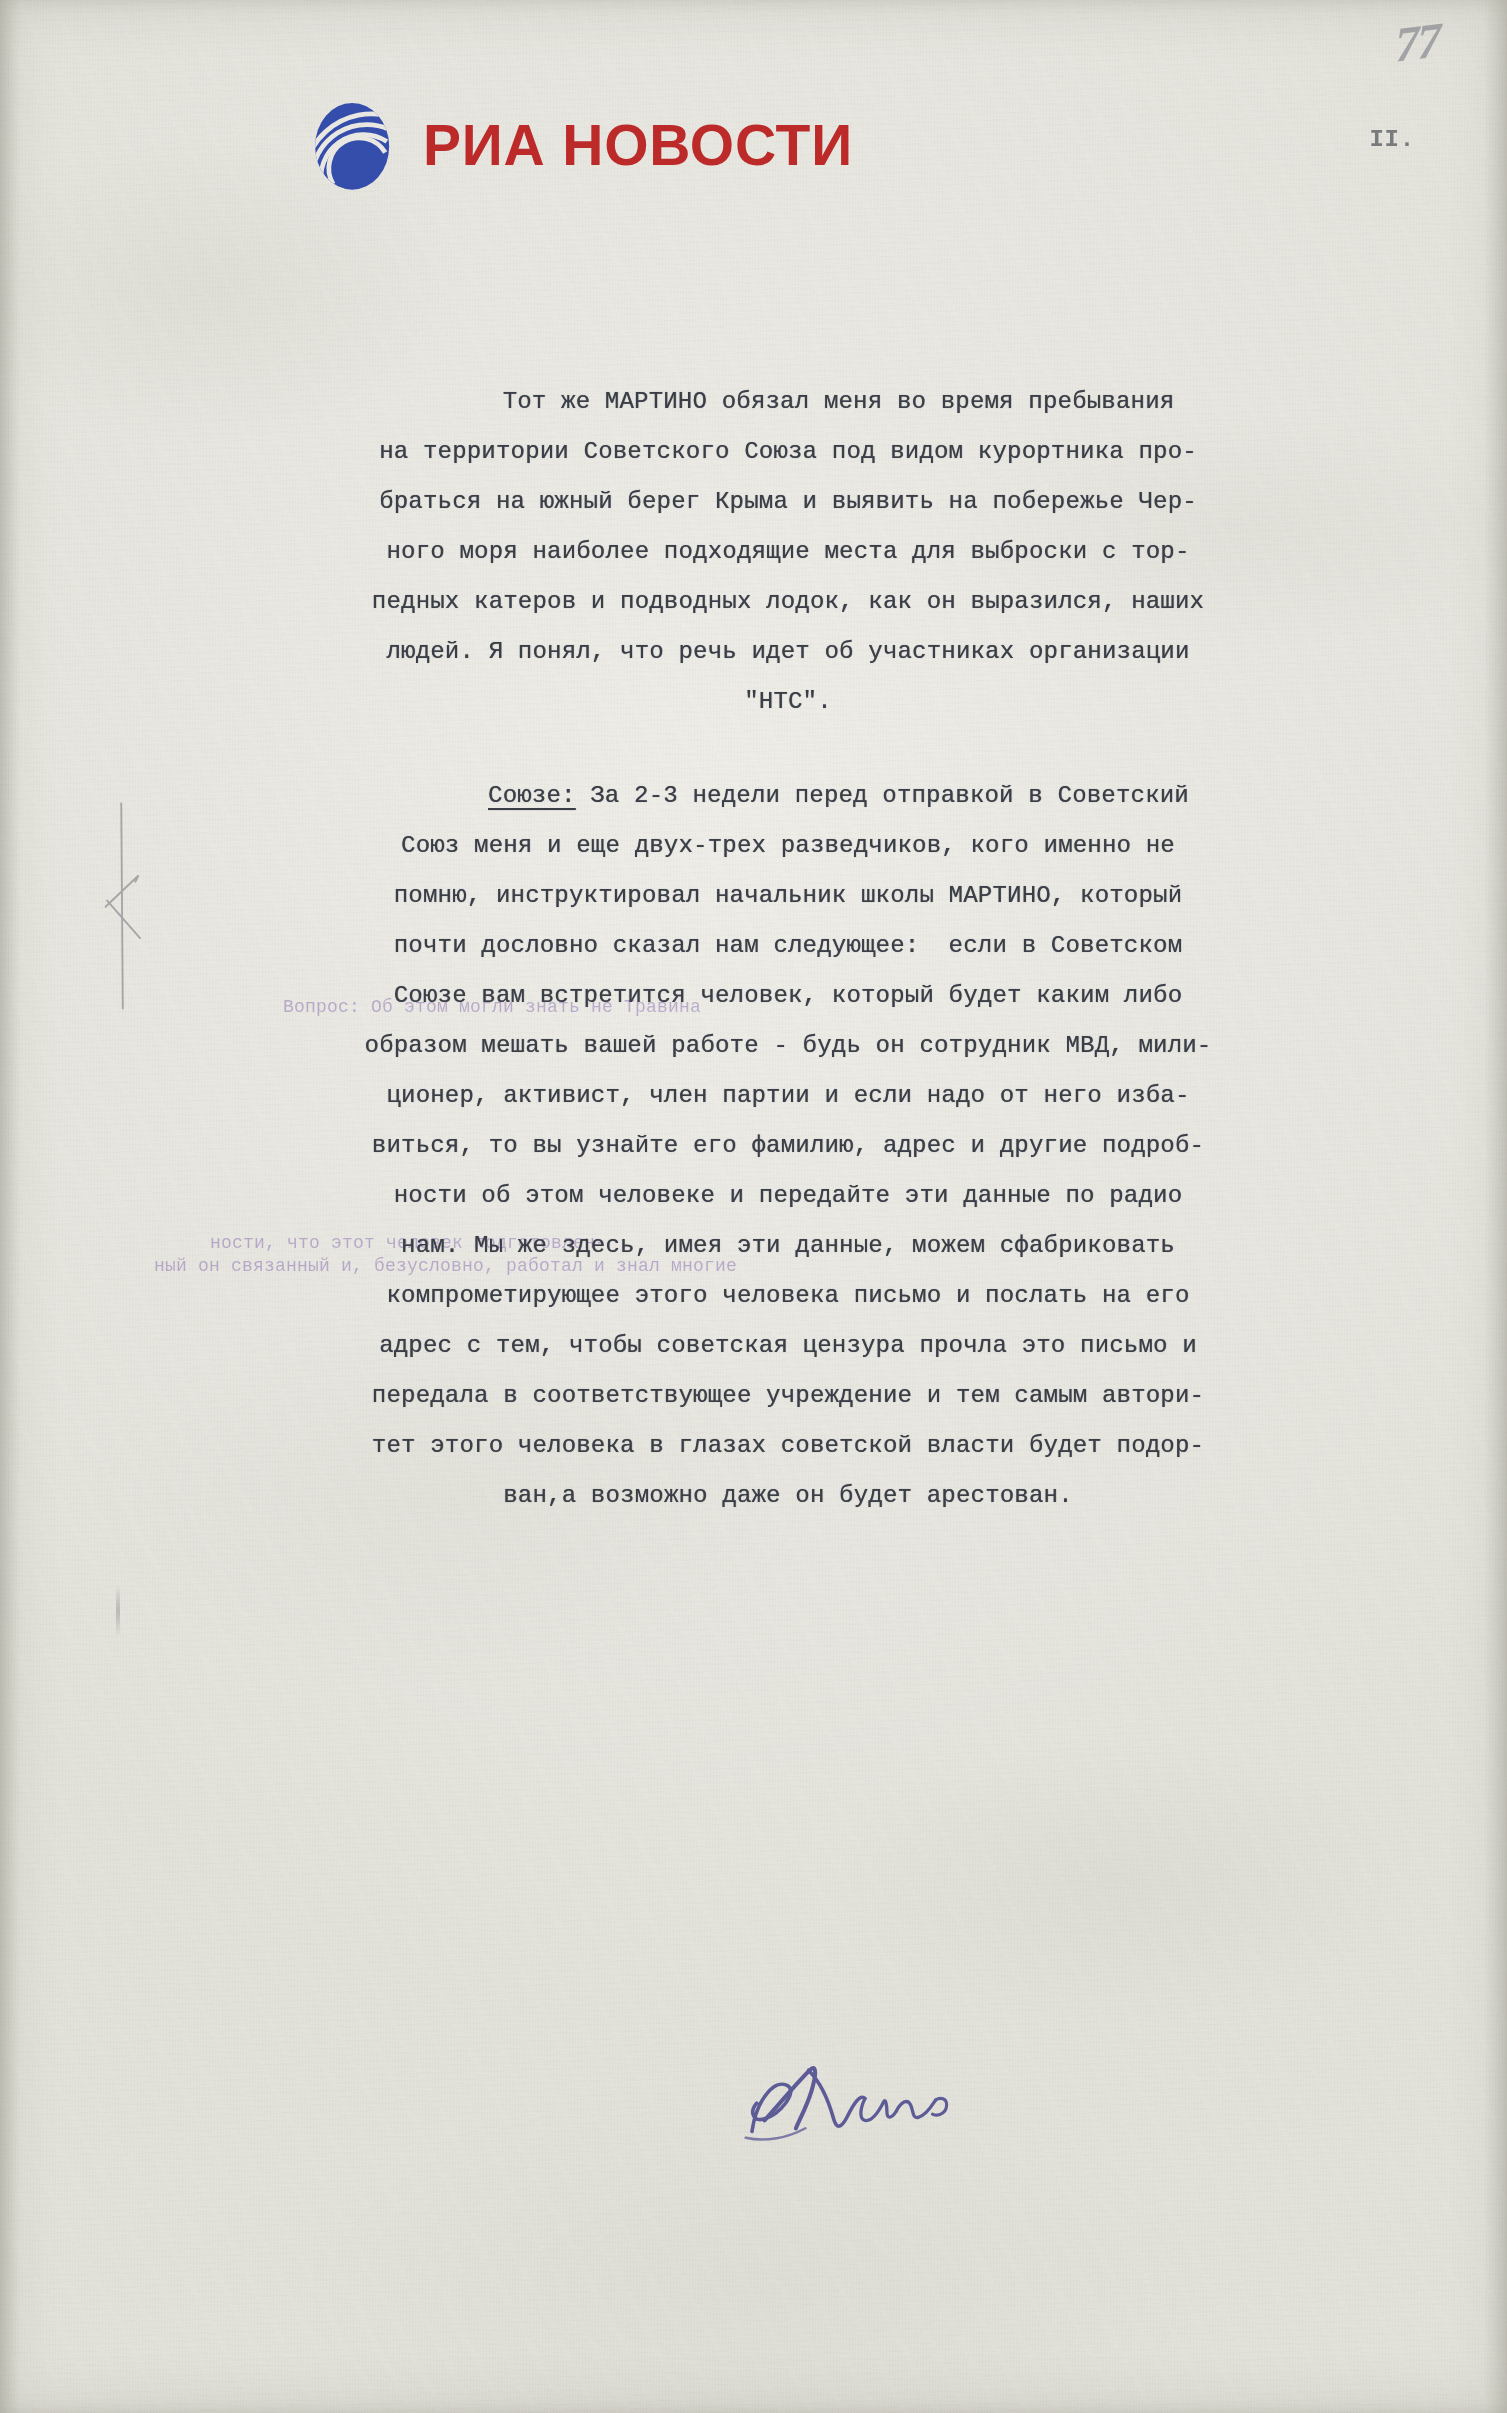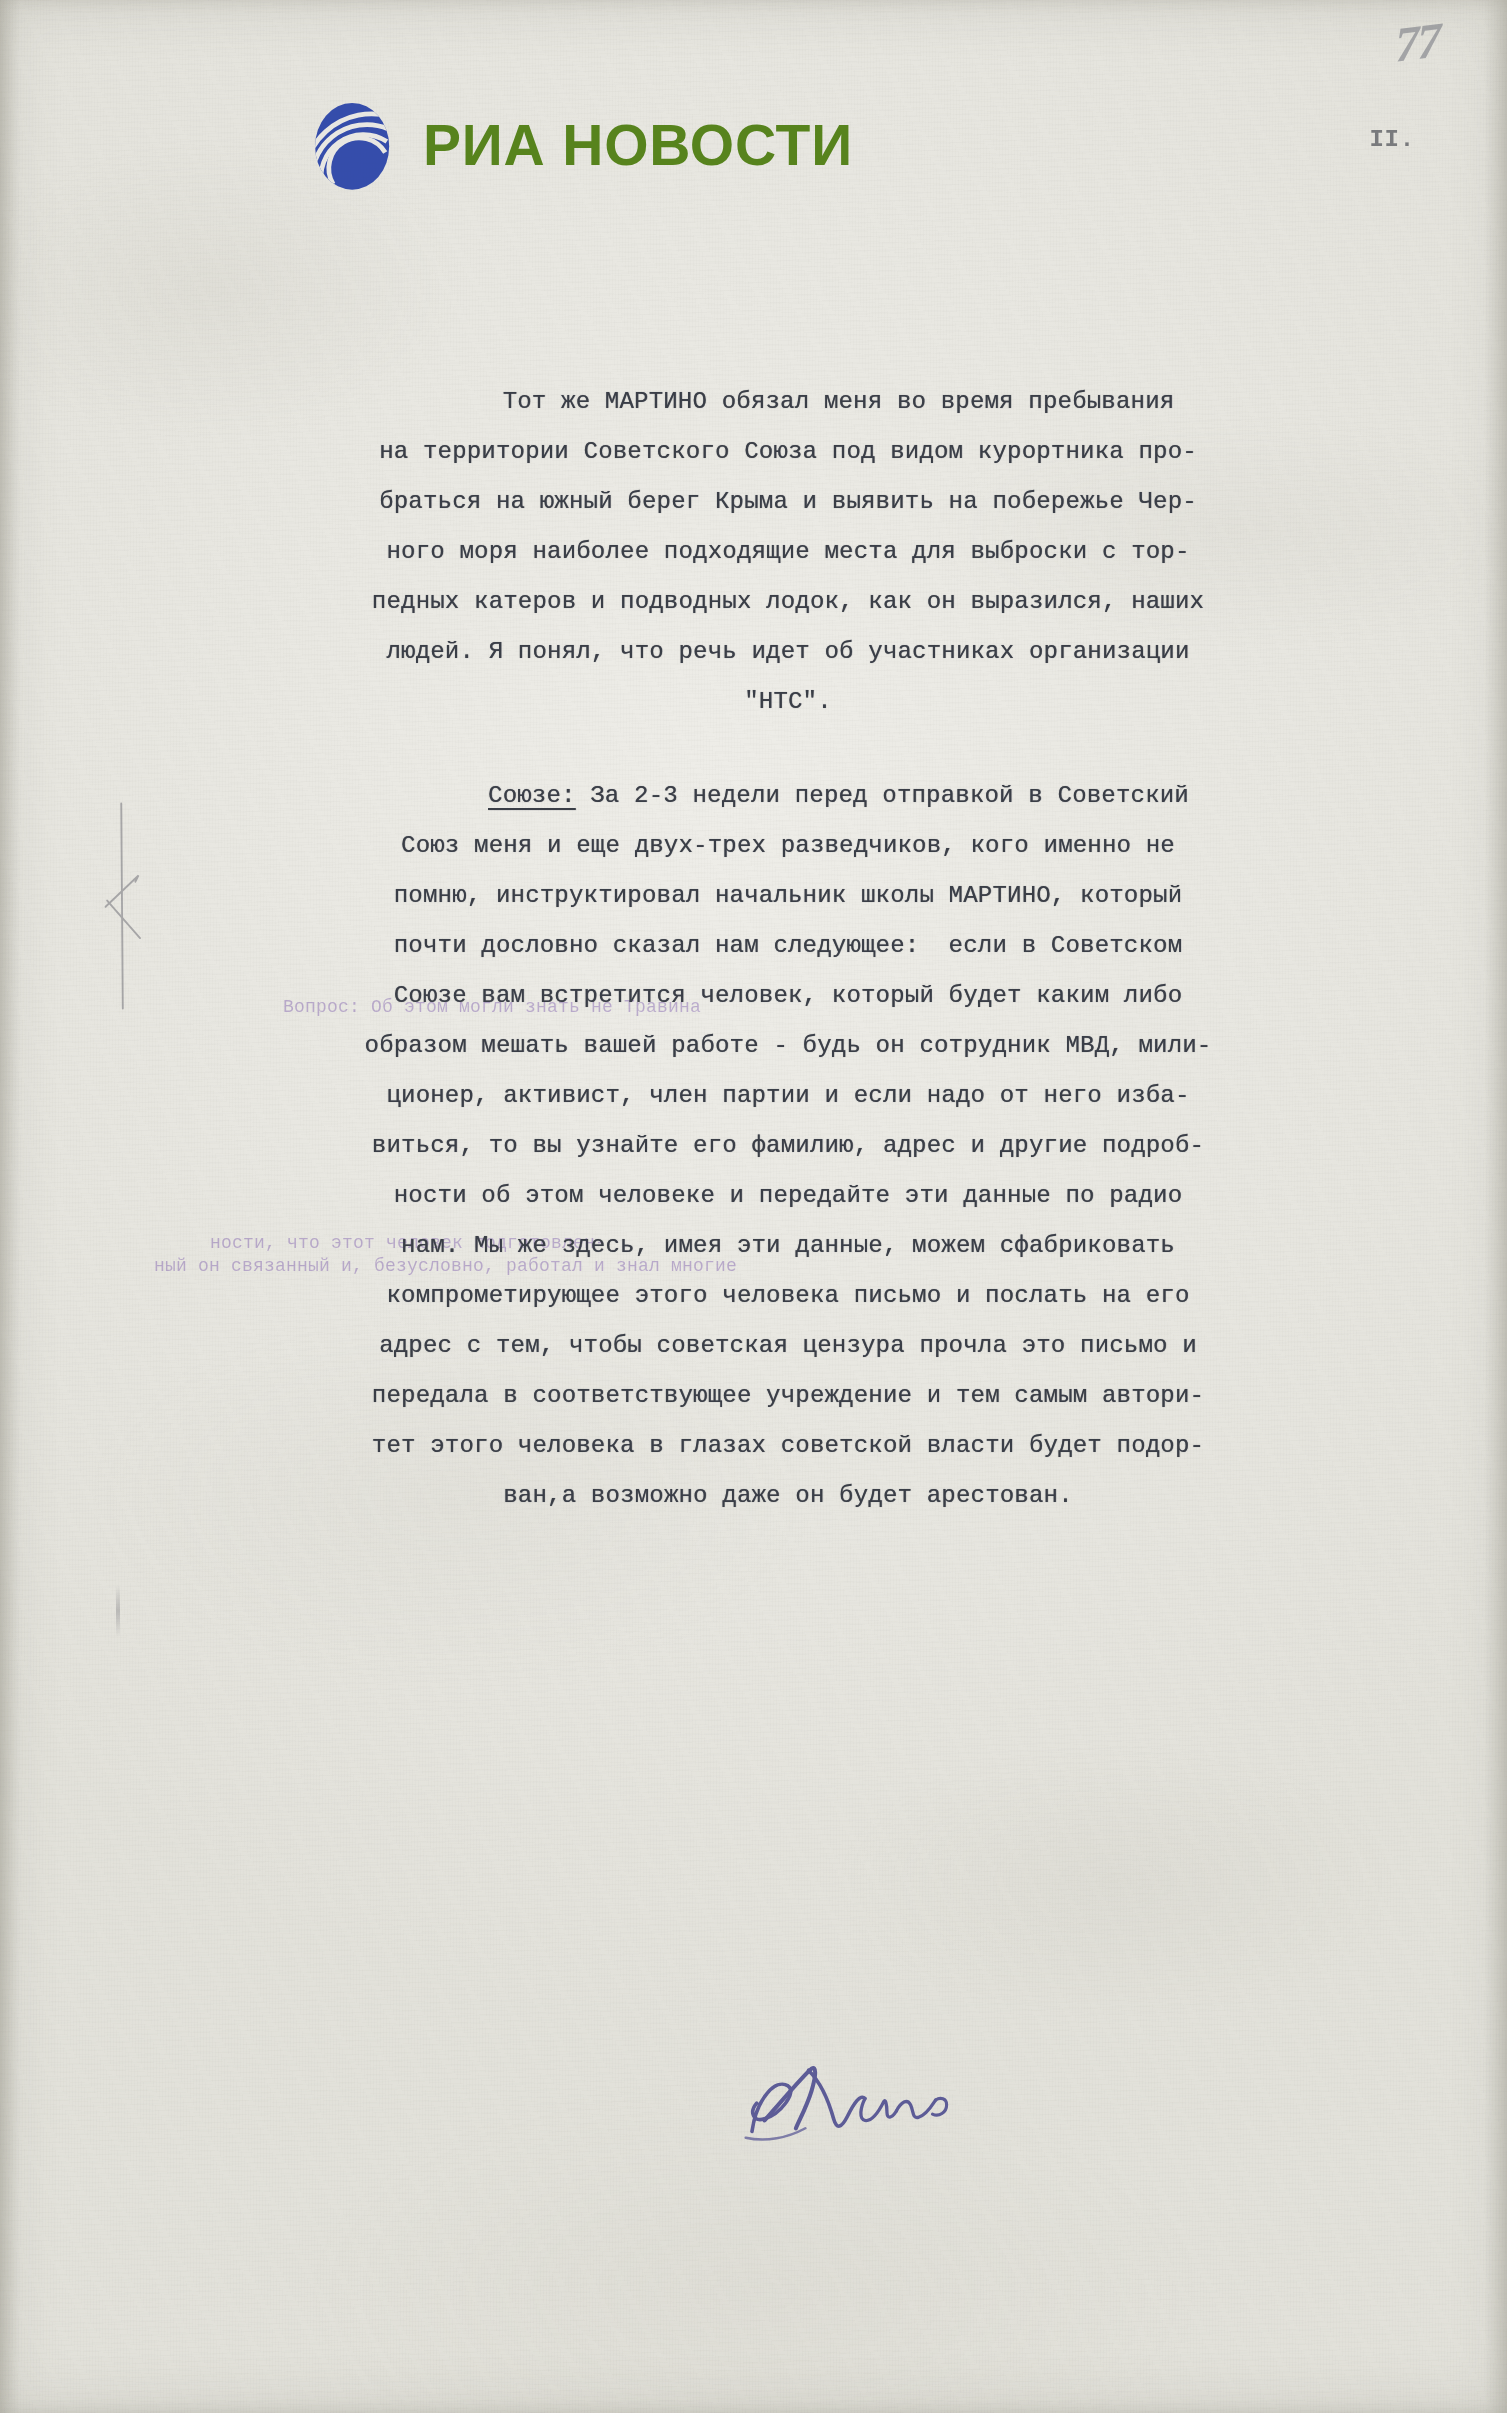--- a/index.html
+++ b/index.html
@@ -86,21 +86,21 @@
     width: 93px;
     height: 93px;
     flex: 0 0 auto;
     opacity: .94;
   }
   .logo-word {
     font-family: "Liberation Sans", sans-serif;
     font-weight: 700;
     font-size: 57px;
     letter-spacing: 0.8px;
-    color: #4d7c0f;
+    color: #b91c1c;
     line-height: 1;
     white-space: nowrap;
     opacity: .93;
   }
 
   .folio-hand {
     position: absolute;
     right: 69px;
     top: 14px;
     font-family: "Liberation Serif", serif;

